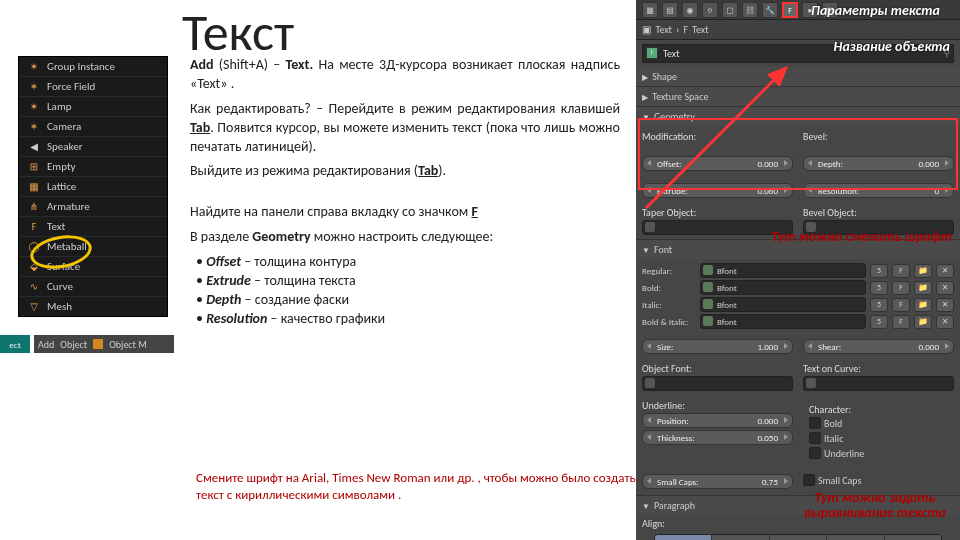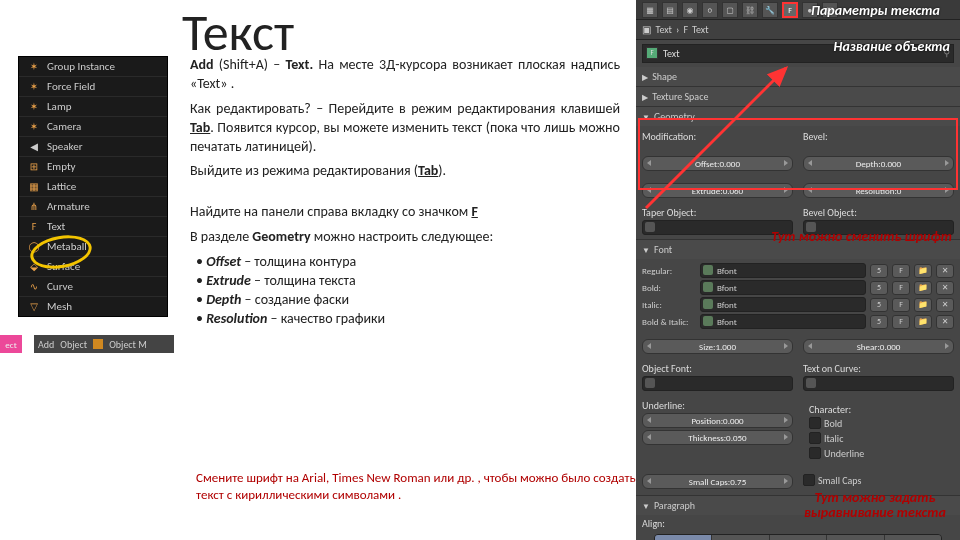--- a/index.html
+++ b/index.html
@@ -9,21 +9,21 @@
 
 .addmenu{position:absolute;left:18px;top:56px;width:150px;background:#1a1a1a;border:1px solid #000;font-size:11px;color:#ccc}
 .addmenu .row{display:flex;align-items:center;gap:6px;padding:3px 8px;border-bottom:1px solid #2a2a2a}
 .addmenu .row:last-child{border-bottom:none}
 .addmenu .row .ic{width:14px;text-align:center;font-size:10px}
 .addmenu .orange{color:#e8a04a}
 .addmenu .grey{color:#ccc}
 .circle-text{position:absolute;left:30px;top:236px;width:62px;height:32px;border:3px solid #f3c400;border-radius:50%;transform:rotate(-10deg)}
 .bottombar{position:absolute;left:4px;top:335px;width:170px;height:18px;background:#444;color:#ccc;font-size:10px;display:flex;align-items:center;gap:6px;padding:0 4px}
 .bottombar .cube{width:10px;height:10px;background:#d08820}
-.leftedge{position:absolute;left:0;top:335px;width:22px;height:18px;background:#ec4899;color:#eee;font-size:9px;display:flex;align-items:center;justify-content:center}
+.leftedge{position:absolute;left:0;top:335px;width:30px;height:18px;background:#0f766e;color:#eee;font-size:9px;display:flex;align-items:center;justify-content:center}
 
 
 .title{position:absolute;left:182px;top:0px;font-size:52px;font-weight:400;color:#222}
 .body{position:absolute;left:190px;top:56px;width:430px;font-size:14px;color:#222;line-height:1.35;text-align:justify}
 .body p{margin-bottom:6px}
 .body .sp{margin-top:22px}
 .body ul{list-style:none;margin-left:6px}
 .body ul li::before{content:"• ";}
 .footer{position:absolute;left:196px;top:470px;width:440px;font-size:13px;color:#b00000;line-height:1.3}
 
@@ -35,21 +35,21 @@
 .breadcrumb{height:20px;background:#404040;display:flex;align-items:center;padding:0 6px;gap:4px;border-bottom:1px solid #222}
 .section{border-bottom:1px solid #333}
 .sec-head{display:flex;align-items:center;gap:4px;padding:3px 6px;background:#4a4a4a;font-size:10px}
 .tri{font-size:8px}
 .namefield{margin:4px 6px;background:#2a2a2a;border:1px solid #222;padding:2px 18px 2px 20px;color:#ddd;position:relative;font-size:10px}
 .namefield .fic{position:absolute;left:3px;top:2px;width:12px;height:12px;background:#5a7;border:1px solid #333;font-size:7px;text-align:center}
 .namefield .pin{position:absolute;right:3px;top:2px;font-size:9px;color:#888}
 .geom{padding:4px 6px;display:grid;grid-template-columns:1fr 1fr;gap:4px 10px}
 .geom .col{display:flex;flex-direction:column;gap:12px}
 .lbl{font-size:10px;color:#ddd;margin-bottom:1px}
-.numf{background:#5a5a5a;border:1px solid #333;display:flex;justify-content:center;padding:1px 14px;font-size:9px;color:#eee;position:relative;border-radius:6px}
+.numf{background:#5a5a5a;border:1px solid #333;display:flex;justify-content:space-between;padding:1px 14px;font-size:9px;color:#eee;position:relative;border-radius:6px}
 .numf::before,.numf::after{content:"";position:absolute;top:3px;width:0;height:0;border-top:3px solid transparent;border-bottom:3px solid transparent}
 .numf::before{left:4px;border-right:4px solid #999}
 .numf::after{right:4px;border-left:4px solid #999}
 .redbox{position:absolute;border:2px solid #f33;pointer-events:none}
 .redbox.geom-hl{left:638px;top:118px;width:320px;height:72px}
 .taper{padding:4px 6px;display:grid;grid-template-columns:1fr 1fr;gap:10px}
 .objf{background:#2a2a2a;border:1px solid #222;padding:1px 4px 1px 16px;position:relative;font-size:9px;color:#888;border-radius:3px}
 .objf::before{content:"";position:absolute;left:2px;top:1px;width:10px;height:10px;background:#555;border-radius:2px}
 
 .fontblock{padding:4px 6px}

